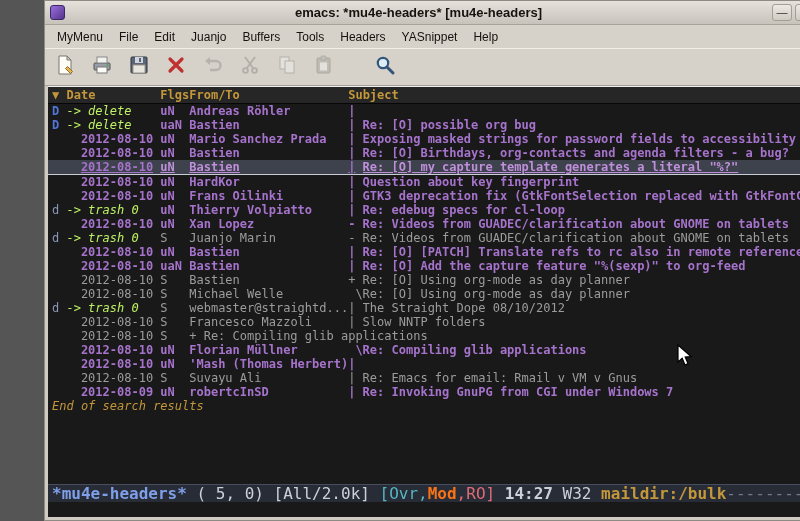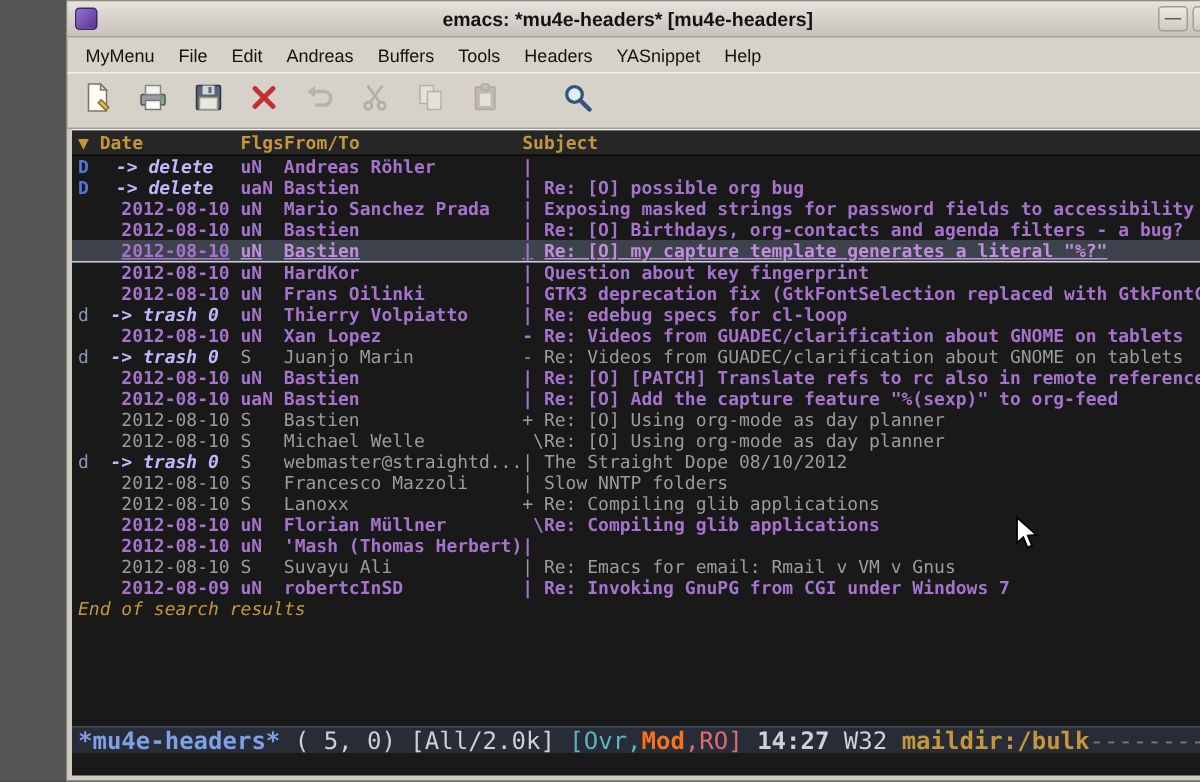--- a/index.html
+++ b/index.html
@@ -41,21 +41,21 @@
   .hl-date { width:15ch; flex:0 0 auto; }
   .hl-flags { width:4ch; flex:0 0 auto; }
   .hl-from { width:22ch; flex:0 0 auto; }
   .hl-subject { flex:1; }
 
   .msg-row { height:14px; line-height:14px; display:flex; padding-left:4px; white-space:pre; cursor:default; }
   .cell { display:block; flex:0 0 auto; }
   .c-margin { width:2ch; }
   .c-date { width:13ch; padding-right:1ch; }
   .c-date.dated { text-align:right; }
-  .c-date.marked { color:#c4b5fd; font-style:italic; font-weight:bold;text-align:center; }
+  .c-date.marked { color:#bef264; font-style:italic; font-weight:normal; }
   .c-flags { width:4ch; }
   .c-from { width:22ch; overflow:hidden; }
   .c-sep { width:2ch; }
   .c-subject { flex:1 1 auto; overflow:hidden; }
   .row-unread { color:#a673cc; font-weight:bold; }
   .row-read { color:#9c9c9c; font-weight:normal; }
   .m-D { color:#5276d8; }
   .m-d { color:#8a97b8; font-weight:normal; }
   .msg-row.current { background:#3d424c; border-bottom:1px solid #c9cdd6; height:15px; }
   .msg-row.current .cell { text-decoration:underline; }
@@ -98,21 +98,21 @@
         <div class="wbtn">
           <span>×</span>
         </div>
       </div>
   </div>
 
   <div class="menubar">
       <div class="menu-item">MyMenu</div>
       <div class="menu-item">File</div>
       <div class="menu-item">Edit</div>
-      <div class="menu-item">Andreas</div>
+      <div class="menu-item">Juanjo</div>
       <div class="menu-item">Buffers</div>
       <div class="menu-item">Tools</div>
       <div class="menu-item">Headers</div>
       <div class="menu-item">YASnippet</div>
       <div class="menu-item">Help</div>
     </div>
 
   <div class="toolbar">
       <div class="tool-button">
         <span><svg width="22" height="22" viewBox="0 0 22 22">
@@ -196,21 +196,21 @@
           <div class="msg-row row-unread"><span class="cell c-margin"></span><span class="cell c-date dated">2012-08-10</span><span class="cell c-flags">uN</span><span class="cell c-from">Frans Oilinki</span><span class="cell c-sep">|</span><span class="cell c-subject">GTK3 deprecation fix (GtkFontSelection replaced with GtkFontChooser)</span></div>
           <div class="msg-row row-unread"><span class="cell c-margin m-d">d</span><span class="cell c-date marked">-&gt; trash 0</span><span class="cell c-flags">uN</span><span class="cell c-from">Thierry Volpiatto</span><span class="cell c-sep">|</span><span class="cell c-subject">Re: edebug specs for cl-loop</span></div>
           <div class="msg-row row-unread"><span class="cell c-margin"></span><span class="cell c-date dated">2012-08-10</span><span class="cell c-flags">uN</span><span class="cell c-from">Xan Lopez</span><span class="cell c-sep">-</span><span class="cell c-subject">Re: Videos from GUADEC/clarification about GNOME on tablets</span></div>
           <div class="msg-row row-read"><span class="cell c-margin m-d">d</span><span class="cell c-date marked">-&gt; trash 0</span><span class="cell c-flags">S</span><span class="cell c-from">Juanjo Marin</span><span class="cell c-sep">-</span><span class="cell c-subject">Re: Videos from GUADEC/clarification about GNOME on tablets</span></div>
           <div class="msg-row row-unread"><span class="cell c-margin"></span><span class="cell c-date dated">2012-08-10</span><span class="cell c-flags">uN</span><span class="cell c-from">Bastien</span><span class="cell c-sep">|</span><span class="cell c-subject">Re: [O] [PATCH] Translate refs to rc also in remote references</span></div>
           <div class="msg-row row-unread"><span class="cell c-margin"></span><span class="cell c-date dated">2012-08-10</span><span class="cell c-flags">uaN</span><span class="cell c-from">Bastien</span><span class="cell c-sep">|</span><span class="cell c-subject">Re: [O] Add the capture feature "%(sexp)" to org-feed</span></div>
           <div class="msg-row row-read"><span class="cell c-margin"></span><span class="cell c-date dated">2012-08-10</span><span class="cell c-flags">S</span><span class="cell c-from">Bastien</span><span class="cell c-sep">+</span><span class="cell c-subject">Re: [O] Using org-mode as day planner</span></div>
           <div class="msg-row row-read"><span class="cell c-margin"></span><span class="cell c-date dated">2012-08-10</span><span class="cell c-flags">S</span><span class="cell c-from">Michael Welle</span><span class="cell c-sep" style="padding-left: 1ch;">\</span><span class="cell c-subject">Re: [O] Using org-mode as day planner</span></div>
           <div class="msg-row row-read"><span class="cell c-margin m-d">d</span><span class="cell c-date marked">-&gt; trash 0</span><span class="cell c-flags">S</span><span class="cell c-from">webmaster@straightd...</span><span class="cell c-sep">|</span><span class="cell c-subject">The Straight Dope 08/10/2012</span></div>
           <div class="msg-row row-read"><span class="cell c-margin"></span><span class="cell c-date dated">2012-08-10</span><span class="cell c-flags">S</span><span class="cell c-from">Francesco Mazzoli</span><span class="cell c-sep">|</span><span class="cell c-subject">Slow NNTP folders</span></div>
-          <div class="msg-row row-read"><span class="cell c-margin"></span><span class="cell c-date dated">2012-08-10</span><span class="cell c-flags">S</span><span class="cell c-from">Lanoxx</span><span class="cell c-sep">+</span><span class="cell c-subject">Re: Compiling glib applications</span></div>
+          <div class="msg-row row-read"><span class="cell c-margin"></span><span class="cell c-date dated">2012-08-10</span><span class="cell c-flags">S</span><span class="cell c-sep">+</span><span class="cell c-subject">Re: Compiling glib applications</span></div>
           <div class="msg-row row-unread"><span class="cell c-margin"></span><span class="cell c-date dated">2012-08-10</span><span class="cell c-flags">uN</span><span class="cell c-from">Florian Müllner</span><span class="cell c-sep" style="padding-left: 1ch;">\</span><span class="cell c-subject">Re: Compiling glib applications</span></div>
           <div class="msg-row row-unread"><span class="cell c-margin"></span><span class="cell c-date dated">2012-08-10</span><span class="cell c-flags">uN</span><span class="cell c-from">'Mash (Thomas Herbert)</span><span class="cell c-sep">|</span></div>
           <div class="msg-row row-read"><span class="cell c-margin"></span><span class="cell c-date dated">2012-08-10</span><span class="cell c-flags">S</span><span class="cell c-from">Suvayu Ali</span><span class="cell c-sep">|</span><span class="cell c-subject">Re: Emacs for email: Rmail v VM v Gnus</span></div>
           <div class="msg-row row-unread"><span class="cell c-margin"></span><span class="cell c-date dated">2012-08-09</span><span class="cell c-flags">uN</span><span class="cell c-from">robertcInSD</span><span class="cell c-sep">|</span><span class="cell c-subject">Re: Invoking GnuPG from CGI under Windows 7</span></div>
         </div>
 
       <div class="end-line">End of search results</div>
     </div>
 
     <div class="modeline">

